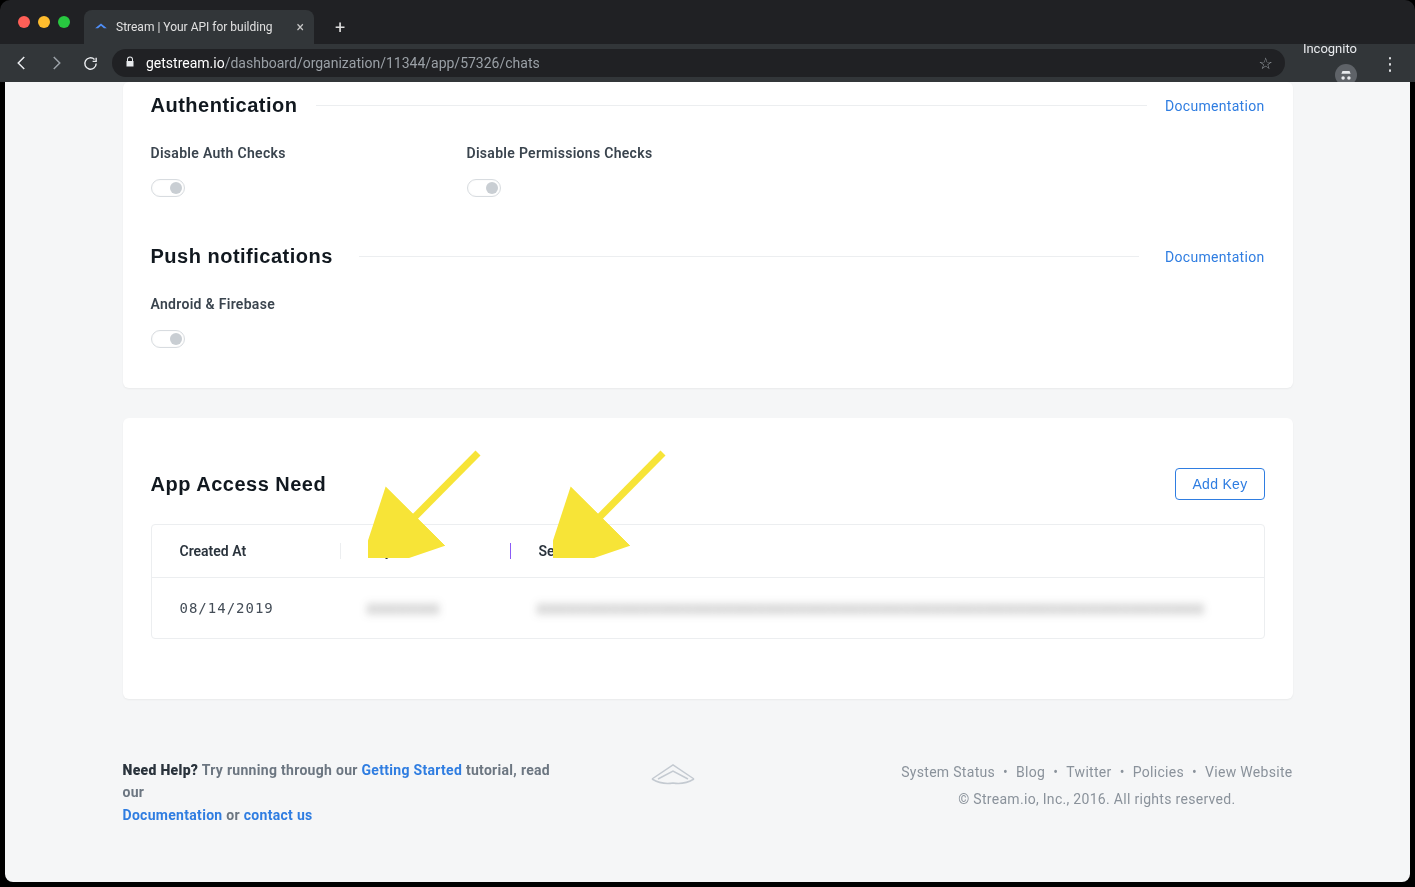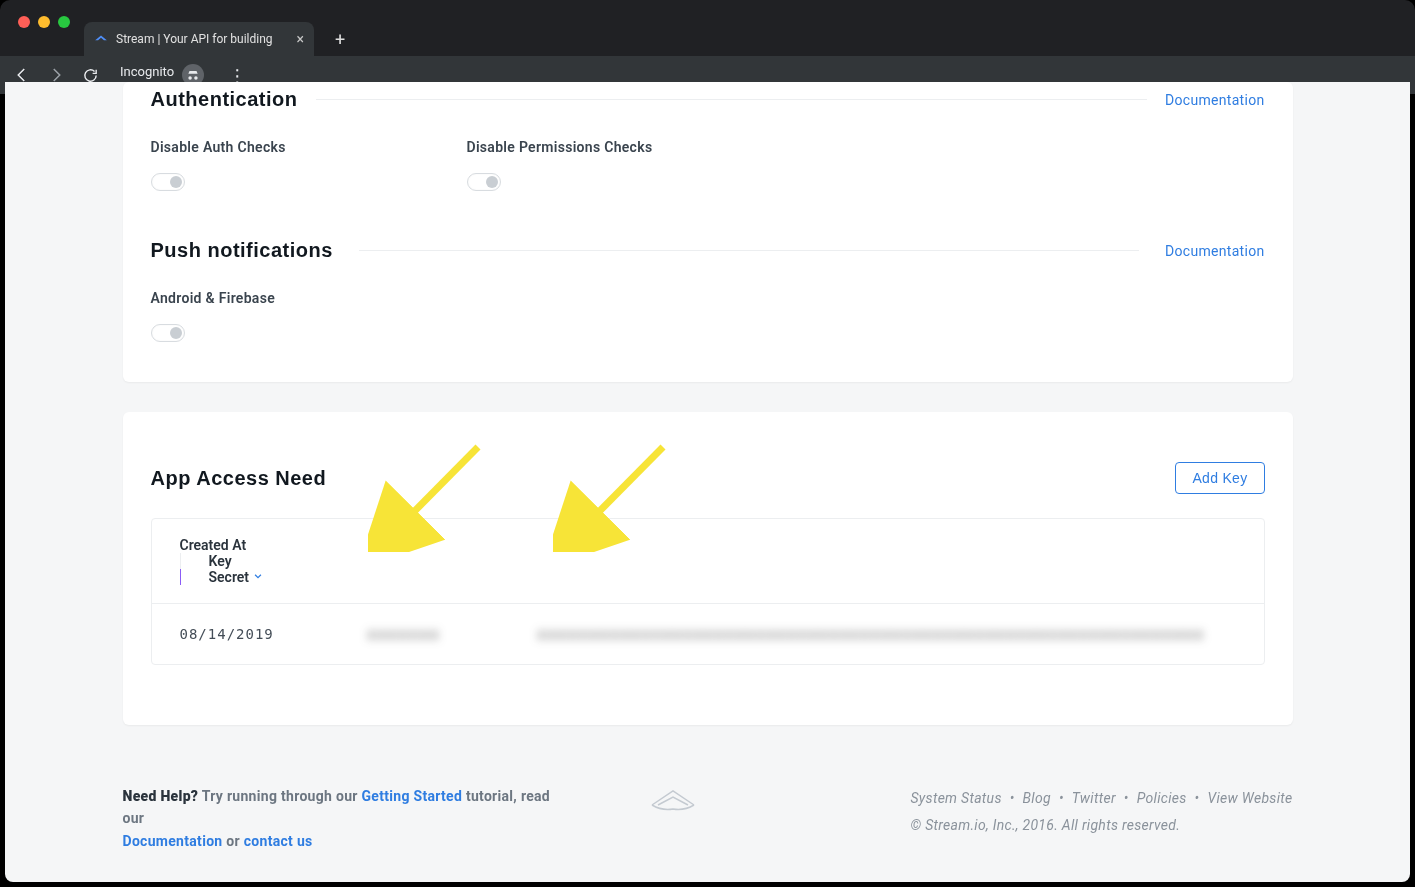--- a/index.html
+++ b/index.html
@@ -9,21 +9,21 @@
   .window {
     width: 1415px; height: 887px;
     background: #000;
     border-radius: 10px;
     overflow: hidden;
     position: relative;
   }
 
   
   .tab-strip {
-    height: 56px;
+    height: 44px;
     background: #202124;
     display: flex;
     align-items: flex-end;
     padding-left: 12px;
   }
   .traffic-lights {
     position: absolute;
     top: 16px; left: 18px;
     display: flex; gap: 8px;
     z-index: 10;
@@ -69,21 +69,21 @@
     align-items:center;
     padding:0 12px;
     color:#e8eaed;
     font-size:14px;
     gap:10px;
   }
   .omnibox .lock { color:#e8eaed; font-size:12px;}
   .omnibox .url-host { color:#fff; }
   .omnibox .url-path { color:#9aa0a6; }
   .omnibox .star { margin-left:auto; color:#9aa0a6; font-size:16px; cursor:pointer;}
-  .incognito-badge { display:flex; align-items:flex-start; gap:8px; color:#e8eaed; font-size:13px; padding:0 8px;}
+  .incognito-badge { display:flex; align-items:flex-end; gap:8px; color:#e8eaed; font-size:13px; padding:0 8px;flex-direction:column;}
   .incognito-icon { width:22px; height:22px; border-radius:50%; background:#5f6368; display:flex; align-items:center; justify-content:center; font-size:12px;}
   .kebab { color:#e8eaed; font-size:18px; padding:0 6px; cursor:pointer;}
 
   
   .viewport {
     position:absolute;
     top:82px; left:5px; right:5px; bottom:5px;
     background:#f5f6f7;
     overflow:auto;
     border-radius:0 0 8px 8px;
@@ -96,21 +96,21 @@
   .card {
     background:#fff;
     border-radius:6px;
     box-shadow: 0 1px 2px rgba(0,0,0,0.05);
     padding: 0 28px 40px;
     margin-bottom: 30px;
   }
   .section-head {
     display:flex; align-items:center; padding-top:0;
   }
-  .section-head.first { padding-top:6px;}
+  .section-head.first { padding-top:12px;}
   .section-title {
     font-size:20px; font-weight:600; color:#11181f; letter-spacing:0.5px;
     font-family: "Helvetica Neue", Arial, sans-serif;
   }
   .section-rule { flex:1; height:1px; background:#eceef0; margin:0 18px;}
   .doc-link { color:#2f7de1; font-size:14px; text-decoration:none; letter-spacing:0.3px;}
   .opts-row { display:flex; margin-top:28px; gap:16px; }
   .opt { width:300px;}
   .opt-label { font-size:14px; color:#3a444e; font-weight:600; letter-spacing:0.3px;}
   .toggle {
@@ -133,21 +133,21 @@
   
   .keys-card { padding-top:50px; padding-bottom:60px; position:relative;}
   .keys-head { display:flex; align-items:center; justify-content:space-between;}
   .add-key-btn {
     border:1px solid #2f7de1; color:#2f7de1;
     background:#fff; border-radius:4px;
     padding:7px 16px; font-size:14px; letter-spacing:0.3px;
     cursor:pointer;
   }
   .keys-table { margin-top:24px; border:1px solid #eceef0; border-radius:4px;}
-  .kt-header { display:flex; padding:18px 28px; font-size:14px; font-weight:600; color:#2a333c;flex-direction:column;}
+  .kt-header { display:flex; padding:18px 28px; font-size:14px; font-weight:600; color:#2a333c;}
   .kt-col-created { width:160px;}
   .kt-col-key { width:170px; border-left:1px solid #eceef0; padding-left:28px;}
   .kt-col-secret { flex:1; border-left:1px solid #8b5cf6; padding-left:28px; display:flex; align-items:center; gap:4px;}
   .kt-col-secret .chev { color:#2f7de1; font-size:12px;}
   .kt-row { display:flex; padding:22px 28px; font-size:14px; color:#444d57; border-top:1px solid #eceef0; font-family:monospace; letter-spacing:1px;}
   .kt-row .kt-col-key, .kt-row .kt-col-secret { border:none;}
   .blurred { filter: blur(5px); color:#333; letter-spacing:2px;}
 
   
   .arrow {
@@ -160,21 +160,21 @@
     padding: 30px 0 60px;
     display:flex;
     align-items:flex-start;
     font-size:14px;
     color:#6c7681;
     letter-spacing:0.3px;
   }
   .footer a { color:#2f7de1; text-decoration:none;}
   .footer-left { width:440px; line-height:1.6;font-weight:bold;}
   .footer-center { flex:0 0 auto; width:120px; display:flex; justify-content:center; padding-top:2px; margin-left:50px;}
-  .footer-right { margin-left:auto; text-align:left; line-height:1.9; color:#8a929b;font-style:italic;}
+  .footer-right { margin-left:auto; text-align:center; line-height:1.9; color:#8a929b;}
   .footer-right a { color:#8a929b;}
   .footer-right .dot { padding:0 8px;}
   .boat { color:#c4cad1;}
 </style>
 </head>
 <body>
 
 <div class="window">
 
   <div class="traffic-lights">
@@ -204,20 +204,31 @@
     </div>
     <div class="nav-btn">
       <svg width="18" height="18" viewBox="0 0 24 24">
           <path fill="none" stroke="currentColor" stroke-width="2" d="M9 4 L17 12 L9 20"></path>
         </svg>
     </div>
     <div class="nav-btn active">
       <svg width="17" height="17" viewBox="0 0 24 24">
           <path fill="none" stroke="currentColor" stroke-width="2" d="M20 12a8 8 0 1 1-2.34-5.66M20 4v5h-5"></path>
         </svg>
+    </div>
+    <div class="omnibox">
+      <span class="lock">
+        <svg width="12" height="12" viewBox="0 0 24 24">
+            <path fill="currentColor" d="M6 10V7a6 6 0 1 1 12 0v3h1v11H5V10h1zm2 0h8V7a4 4 0 1 0-8 0v3z"></path>
+          </svg>
+      </span>
+      <span>
+        <span class="url-host">getstream.io</span><span class="url-path">/dashboard/organization/11344/app/57326/chats</span>
+      </span>
+      <span class="star">☆</span>
     </div>
     <div class="incognito-badge">
       <span>Incognito</span>
       <span class="incognito-icon">
         <svg width="14" height="14" viewBox="0 0 24 24">
             <path fill="#e8eaed" d="M4 10h16l-2-5H6zM7 14a3 3 0 1 0 0 6 3 3 0 0 0 0-6zm10 0a3 3 0 1 0 0 6 3 3 0 0 0 0-6zm-7 3h4"></path>
           </svg>
       </span>
     </div>
     <div class="kebab">⋮</div>

